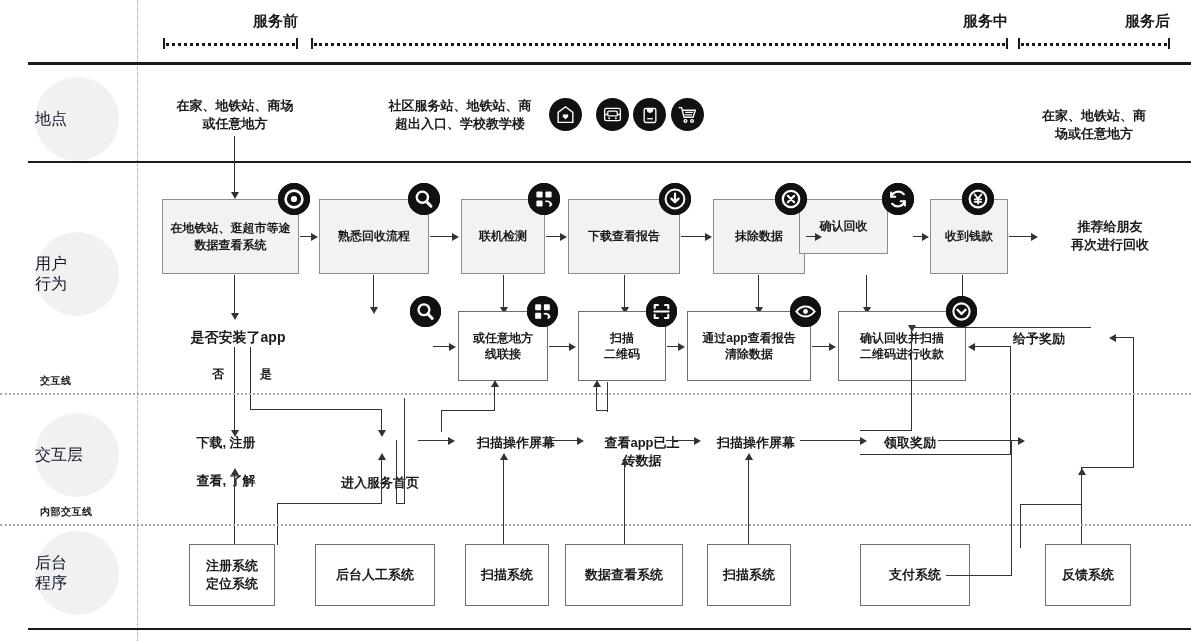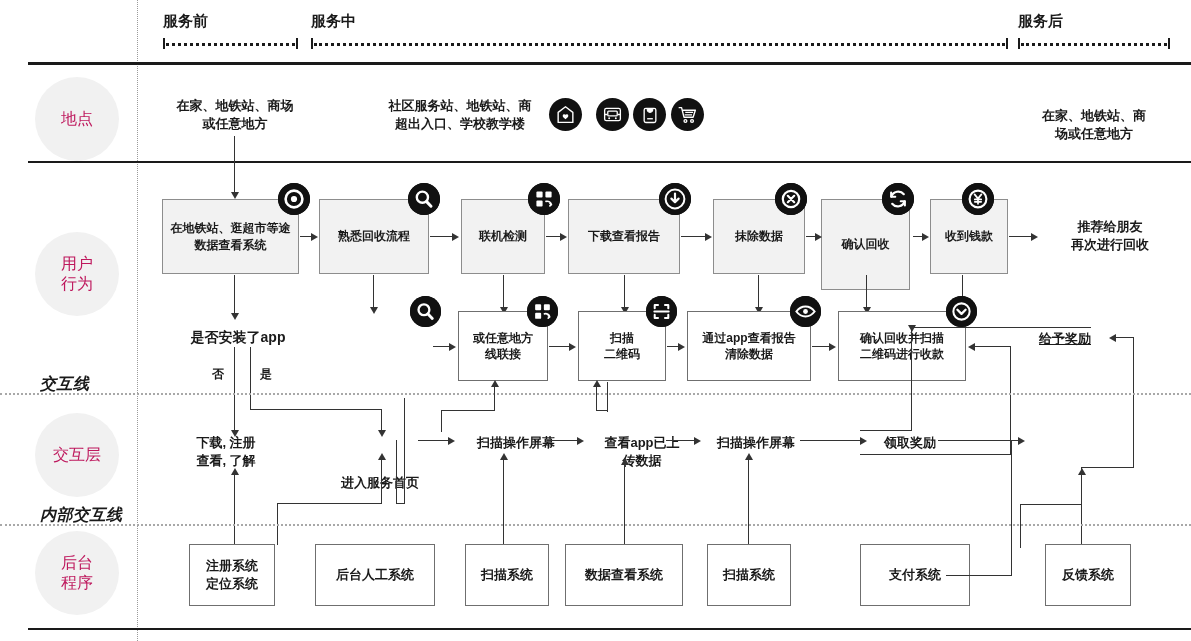--- a/index.html
+++ b/index.html
@@ -9,29 +9,29 @@
   
   .col-div{position:absolute;left:137px;top:0;width:0;height:641px;
            border-left:1px dotted #9a9a9a;}
 
   
   .rule-thick{position:absolute;left:28px;right:0;height:0;border-top:3px solid #1a1a1a;}
   .rule-thin{position:absolute;left:28px;right:0;height:0;border-top:2px solid #1a1a1a;}
 
   
   .rule-dot{position:absolute;left:0;right:0;height:0;border-top:2px dotted #a8a8a8;}
-  .rule-label{position:absolute;font-size:16px;font-weight:bold;color:#1a1a1a;letter-spacing:.5px;font-style:italic;}
+  .rule-label{position:absolute;font-size:10px;font-weight:bold;color:#1a1a1a;letter-spacing:.5px;}
 
   
   .bubble{position:absolute;border-radius:50%;background:#f1f1f1;
-          display:flex;align-items:center;justify-content:center;
-          text-align:center;font-size:16px;line-height:1.22;color:#be185d;font-weight:400;}
-
-  
-  .phase-title{position:absolute;font-size:15px;font-weight:bold;text-align:left;color:#1a1a1a;}
+          display:flex;align-items:center;justify-content:flex-start;
+          text-align:center;font-size:16px;line-height:1.22;color:#0f172a;font-weight:400;}
+
+  
+  .phase-title{position:absolute;font-size:15px;font-weight:bold;text-align:right;color:#1a1a1a;}
   .phase-bar{position:absolute;height:11px;}
   .phase-bar .dline{position:absolute;left:3px;right:3px;top:5px;height:0;border-top:3px dotted #1a1a1a;}
   .phase-bar .cap{position:absolute;top:0;width:2px;height:11px;background:#1a1a1a;}
   .phase-bar .cap.l{left:0;}
   .phase-bar .cap.r{right:0;}
 
   
   .txt{position:absolute;text-align:center;font-size:13px;line-height:1.42;color:#1a1a1a;font-weight:bold;}
 
   
@@ -216,21 +216,21 @@
     <span>抹除数据</span>
   </div>
   <div class="badge" style="left:775px;top:183px;width:32px;height:32px;">
     <svg width="32" height="32" viewBox="0 0 32 32">
         <circle cx="16" cy="16" r="16" fill="#111"></circle>
       <circle cx="16" cy="16" r="8.2" fill="none" stroke="#fff" stroke-width="2.2"></circle>
       <path d="m12.8 12.8 6.4 6.4M19.2 12.8l-6.4 6.4" stroke="#fff" stroke-width="2.2" stroke-linecap="round"></path>
       </svg>
   </div>
 
-  <div class="box grey" style="left:821px;top:199px;width:89px;height:91px;">
+  <div class="box grey" style="left:799px;top:199px;width:89px;height:55px;">
     <span>确认回收</span>
   </div>
   <div class="badge" style="left:882px;top:183px;width:32px;height:32px;">
     <svg width="32" height="32" viewBox="0 0 32 32">
         <circle cx="16" cy="16" r="16" fill="#111"></circle>
       <path d="M9.4 13.6a7.2 7.2 0 0 1 12.4-2.4" stroke="#fff" stroke-width="2.2" fill="none" stroke-linecap="round"></path>
       <path d="M22.6 18.4a7.2 7.2 0 0 1-12.4 2.4" stroke="#fff" stroke-width="2.2" fill="none" stroke-linecap="round"></path>
       <path d="M9.1 9.6v4.2h4.2M22.9 22.4v-4.2h-4.2" stroke="#fff" stroke-width="2" fill="none" stroke-linecap="round" stroke-linejoin="round"></path>
       </svg>
   </div>
@@ -359,38 +359,38 @@
 
   <div class="ln h dark" style="left:433px;top:346px;width:16px;"></div>
   <div class="ah r" style="left:449px;top:343px;"></div>
   <div class="ln h dark" style="left:549px;top:346px;width:20px;"></div>
   <div class="ah r" style="left:569px;top:343px;"></div>
   <div class="ln h dark" style="left:667px;top:346px;width:11px;"></div>
   <div class="ah r" style="left:678px;top:343px;"></div>
   <div class="ln h dark" style="left:812px;top:346px;width:17px;"></div>
   <div class="ah r" style="left:829px;top:343px;"></div>
 
-  <div class="txt" style="left:1022px;width:86px;top:330px;text-decoration:underline;">给予奖励</div>
+  <div class="txt" style="left:996px;width:86px;top:330px;">给予奖励</div>
   <div class="ln h dark" style="left:1112px;top:337px;width:22px;"></div>
   <div class="ah l" style="left:1109px;top:334px;"></div>
   <div class="ln v dark" style="left:1133px;top:337px;height:130px;"></div>
   <div class="ln h dark" style="left:1081px;top:467px;width:53px;"></div>
   <div class="ln v dark" style="left:1081px;top:467px;height:80px;"></div>
 
   <div class="ln h dark" style="left:975px;top:346px;width:36px;"></div>
   <div class="ah l" style="left:968px;top:343px;"></div>
   <div class="ln v dark" style="left:1010px;top:346px;height:108px;"></div>
   <div class="ln h dark" style="left:860px;top:454px;width:151px;"></div>
 
   <div class="rule-dot" style="top:393px;"></div>
   <div class="rule-label" style="left:40px;top:374px;">交互线</div>
 
   <div class="txt" style="left:166px;width:120px;top:434px;">
     <span style="display:block;">下载, 注册</span>
-    <span style="display:block;">查看, 了解</span>
+    <span style="display:block;margin-top:20px;">查看, 了解</span>
   </div>
   <div class="txt" style="left:312px;width:136px;top:434px;margin-top:40px;">进入服务首页</div>
   <div class="txt" style="left:456px;width:120px;top:434px;">扫描操作屏幕</div>
   <div class="txt" style="left:586px;width:112px;top:434px;">
     <span style="display:block;">查看app已上</span>
     <span style="display:block;">传数据</span>
   </div>
   <div class="txt" style="left:700px;width:112px;top:434px;">扫描操作屏幕</div>
   <div class="txt" style="left:864px;width:92px;top:434px;">领取奖励</div>
 

